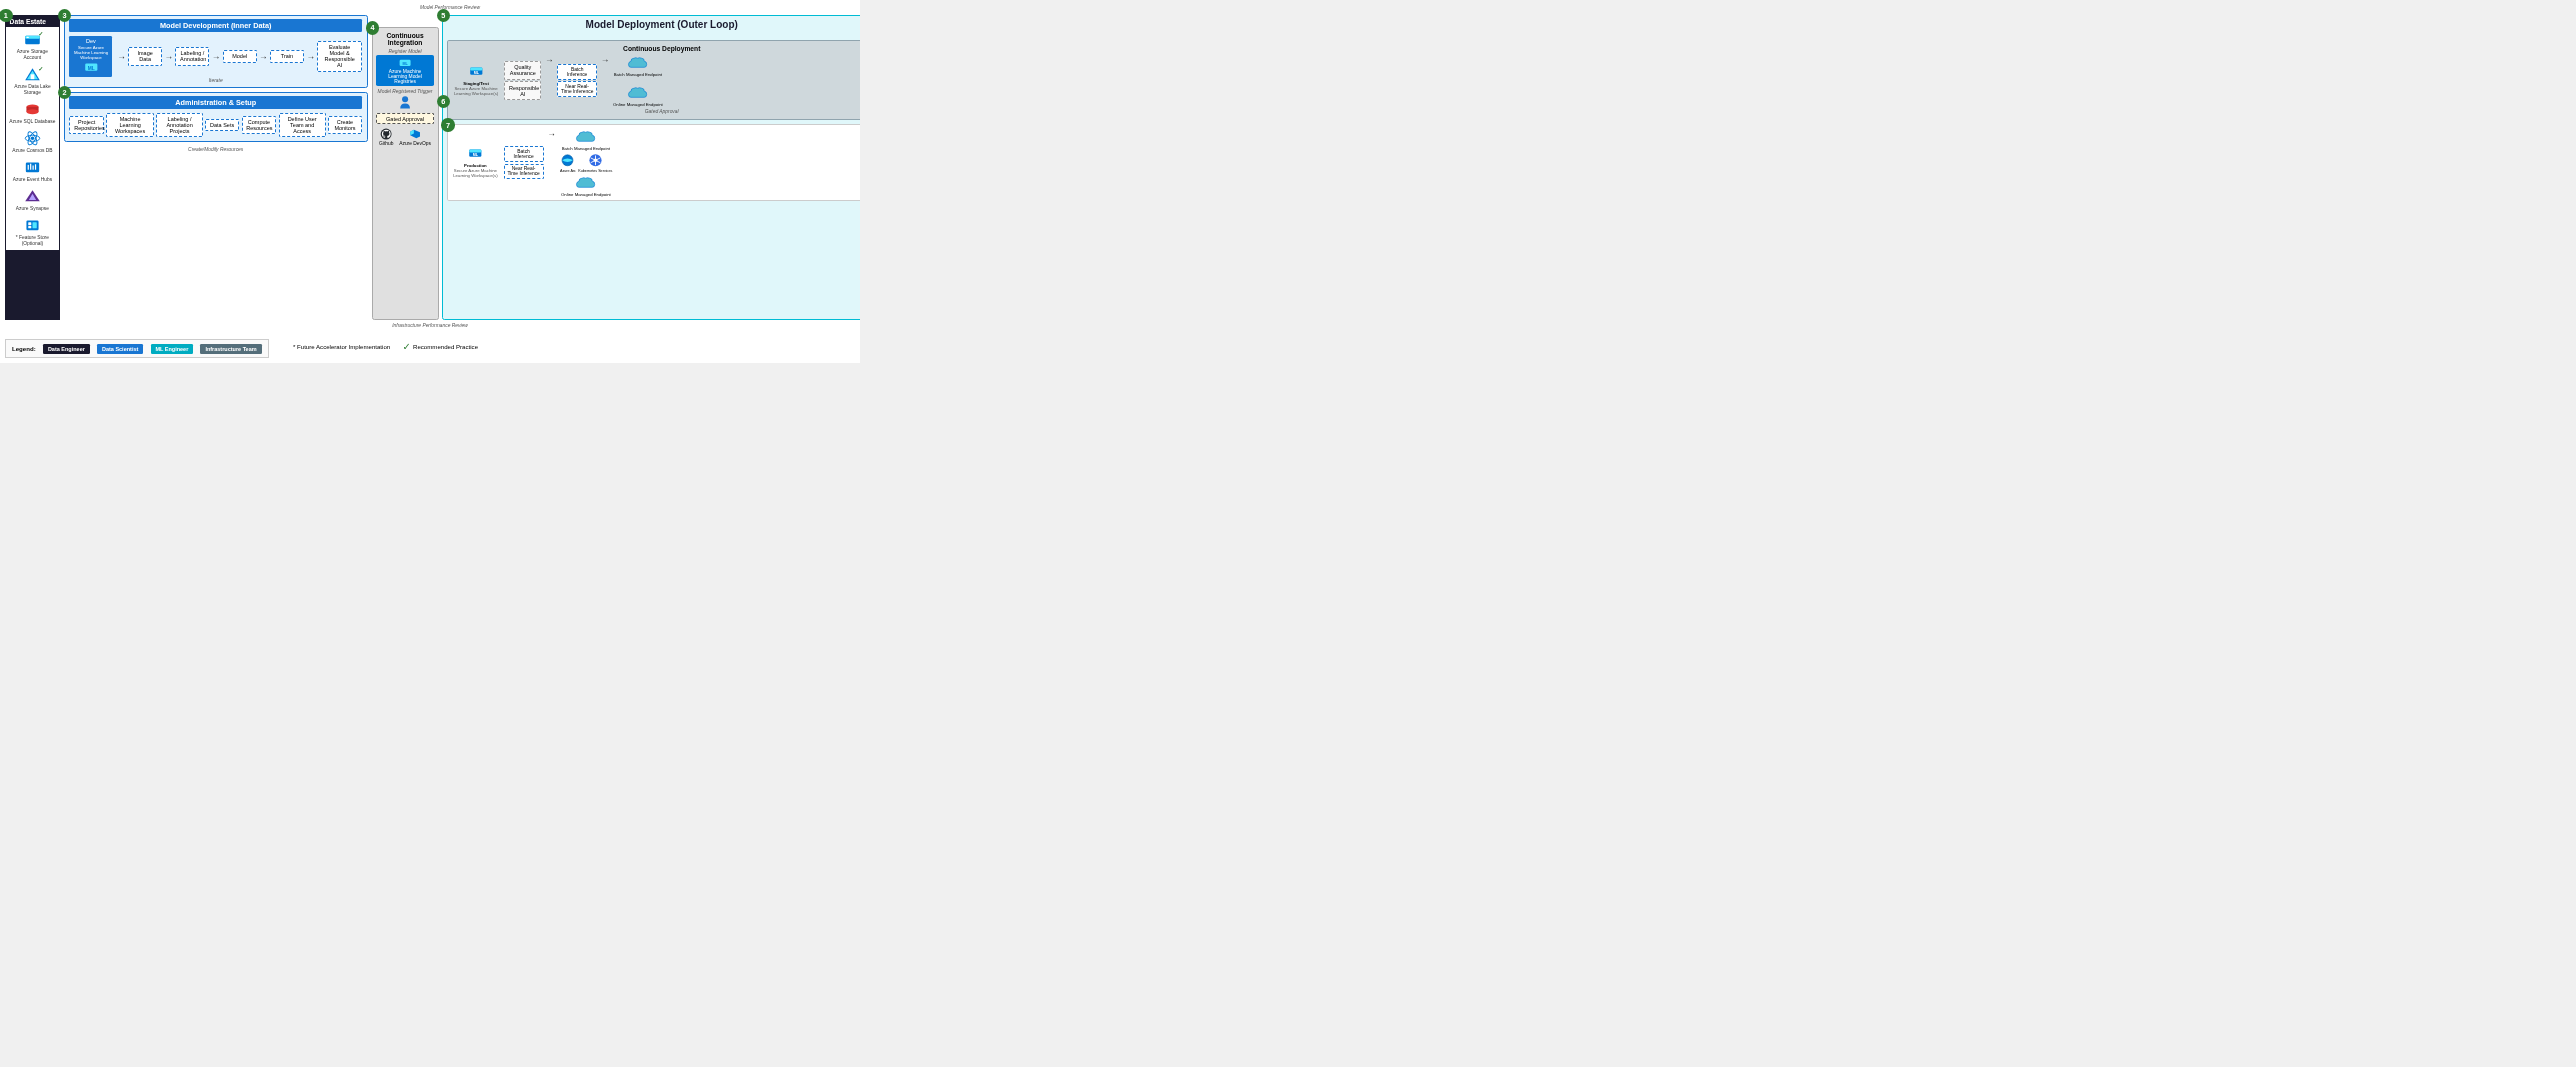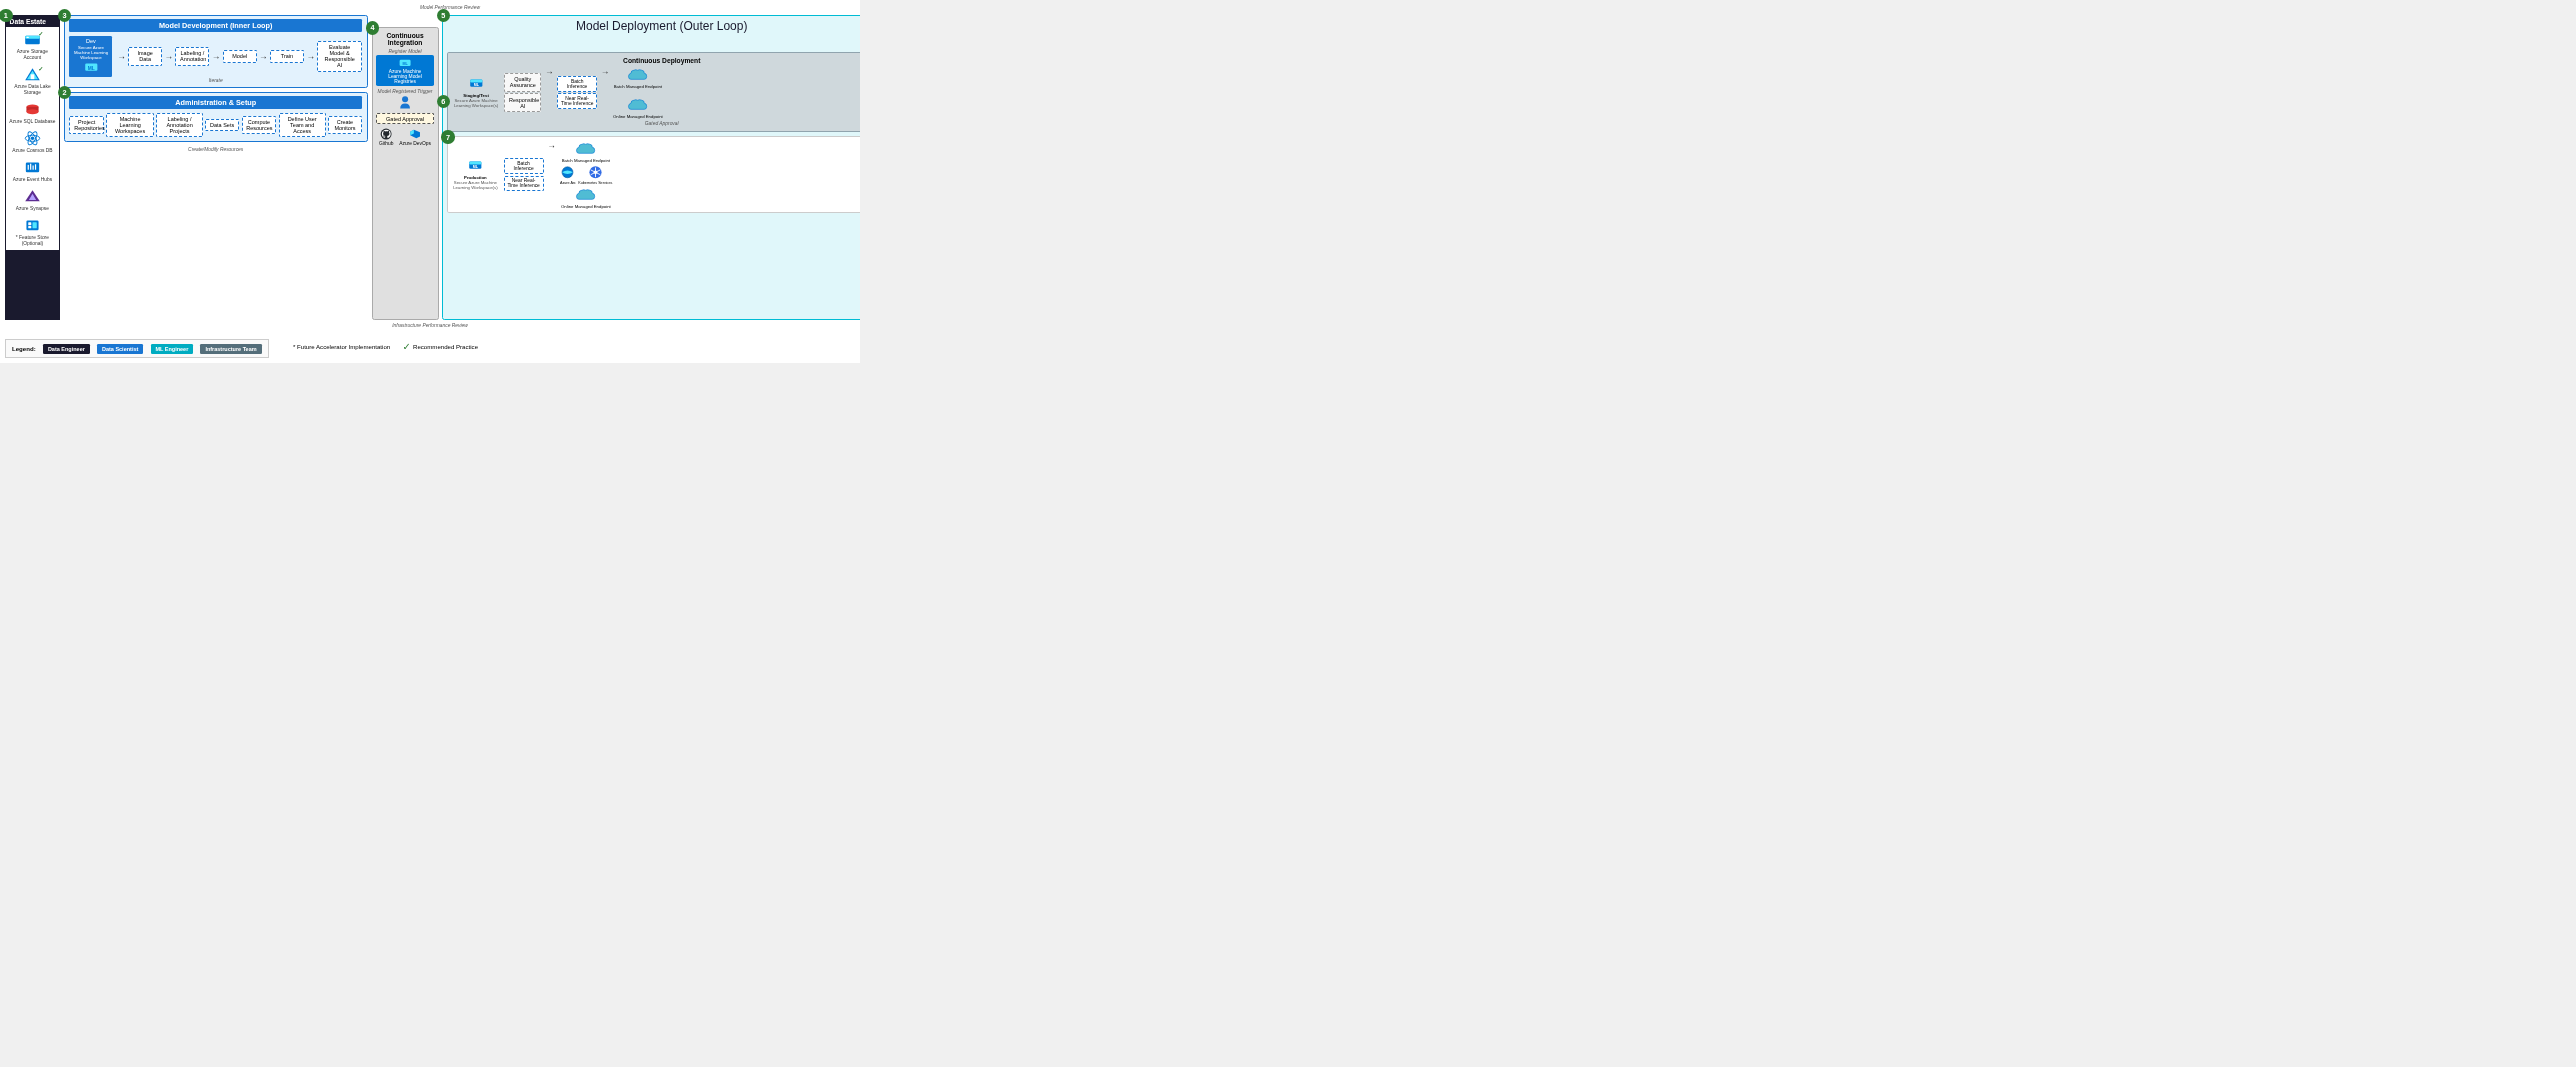--- a/index.html
+++ b/index.html
@@ -200,23 +200,23 @@
       width: 439px;
       flex-shrink: 0;
       border: 1.2px solid #00bcd4;
       border-radius: 2.4px;
       background: #e0f7fa;
       padding: 3.7px;
       position: relative;
     }
     .outer-loop-title {
       text-align: center;
-      font-weight: normal;
-      font-size: 12px;
-      margin-bottom: 19px;
+      font-weight: bold;
+      font-size: 10px;
+      margin-bottom: 10px;
       color: #1a1a2e;
     }
 
     .cd-area {
       background: #cfd8dc;
       border: 0.6px solid #90a4ae;
       border-radius: 1.8px;
       padding: 3.7px;
       margin-bottom: 3.7px;
     }
@@ -478,21 +478,21 @@
         </div>
       </div>
     </div>
 
     <div class="center-area">
 
       <div class="inner-loop" style="position: relative;">
         <div style="position: absolute; top: -6.7px; left: -6.7px;">
           <div class="circle-num">3</div>
         </div>
-        <div class="section-title-dark">Model Development (Inner Loop)</div>
+        <div class="section-title-dark">Model Development (Inner Data)</div>
         <div class="flow-row">
 
           <div style="display: flex; flex-direction: column; align-items: center; margin-right: 2.4px;">
             <div class="dev-box">
               <div>Dev</div>
               <div style="font-size: 4.3px; margin-top: 1.2px;">Secure Azure Machine Learning Workspace</div>
               <svg width="14.6" height="12.2" viewBox="0 0 24 20" style="margin-top: 1.2px;font-size:9px">
                 <rect x="2" y="4" width="20" height="12" rx="2" fill="#50e6ff"></rect>
                 <text x="12" y="14" text-anchor="middle" fill="#0078d4" font-size="8" font-weight="bold">ML</text>
               </svg>

